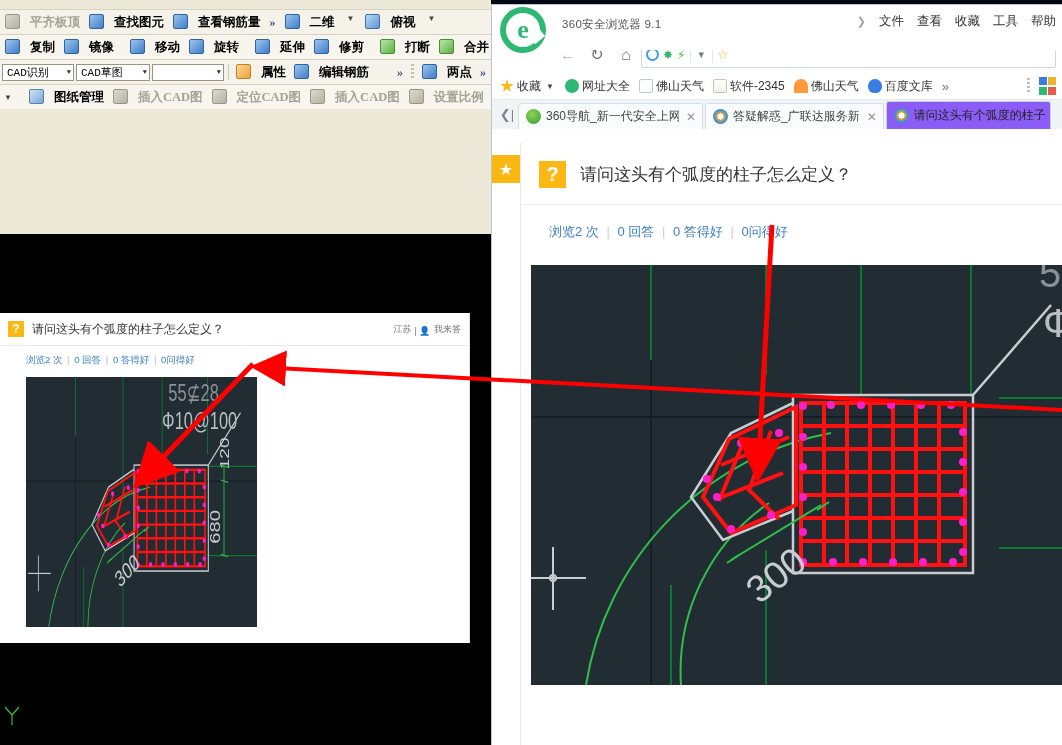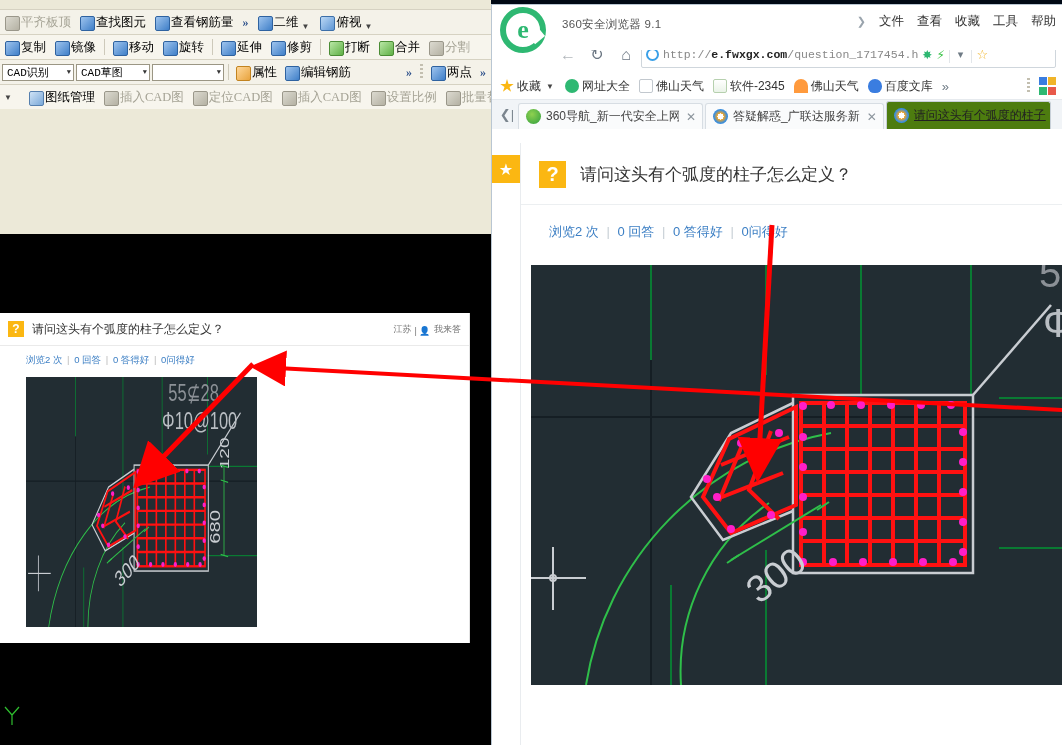--- a/index.html
+++ b/index.html
@@ -64,21 +64,21 @@
     text-align:center; line-height:9px; letter-spacing:-1px;
   }
 
   .tbrow {
     height:25px; background:#f4f2e9; border-top:1px solid #d6d2c2;
     display:flex; align-items:center; gap:3px; padding:0 2px;
     font-family:"Liberation Serif","DejaVu Serif",serif; font-size:12.5px;
     white-space:nowrap; overflow:hidden;
   }
   .tbrow.r2 { background:#f7f5ed; }
-  .tbrow .itm { display:flex; align-items:flex-end; gap:1px; padding:1px 3px; color:#000; }
+  .tbrow .itm { display:flex; align-items:flex-start; gap:10px; padding:1px 3px; color:#000;font-weight:bold; }
   .tbrow .itm.dis { color:#a5a395; }
   .sep { width:1px; height:16px; background:#cdc9ba; margin:0 2px; }
   .dots { width:3px; height:16px; background:
       repeating-linear-gradient(to bottom,#c3bfb0 0 2px,transparent 2px 4px); margin:0 3px; }
   .chev { color:#2b4f8a; font-weight:bold; font-size:12px; padding:0 3px;}
 
   
   .ic { width:15px; height:15px; display:inline-block; flex:0 0 auto; border-radius:2px; position:relative; }
   .ic-blue { background:linear-gradient(135deg,#9ec4ee,#3f7fc8); border:1px solid #2e62a0; }
   .ic-cube { background:linear-gradient(135deg,#bcd9f5,#5d95d4); border:1px solid #3c6fa8; }
@@ -182,21 +182,21 @@
   .grid4 { display:grid; grid-template-columns:8px 8px; grid-template-rows:8px 8px; gap:1.5px; }
   .grid4 i { display:block; }
 
   .b-tabs { height:29px; background:#f1f4f7; display:flex; align-items:flex-end; padding-left:4px; }
   .tabscroll { width:22px; height:29px; display:flex; align-items:center; justify-content:center; color:#7b858e; font-size:13px; }
   .tab {
     height:26px; min-width:150px; max-width:185px; display:flex; align-items:center; gap:5px;
     padding:0 4px 0 7px; background:#fafbfc; border:1px solid #d7dde3; border-bottom:none;
     border-radius:3px 3px 0 0; font-size:12px; color:#444; margin-right:2px; overflow:hidden;
   }
-  .tab.active { background:#4d7c0f; border-color:#c8d0d8; height:28px; color:#222;text-decoration:underline; }
+  .tab.active { background:#8b5cf6; border-color:#c8d0d8; height:28px; color:#222; }
   .tab .favic { width:15px; height:15px; border-radius:50%; flex:0 0 auto; }
   .fav-360 { background:radial-gradient(circle at 40% 35%,#8fd14f,#2f9e3f); }
   .fav-ie { background:radial-gradient(circle at 50% 50%,#fff 28%,#f5a623 30%,#3a8ede 62%); }
   .tab .tl { white-space:nowrap; overflow:hidden; text-overflow:clip; flex:1; }
   .tab .tx { color:#8b949c; font-size:12px; padding:0 2px; flex:0 0 auto;}
 
   .b-body { position:absolute; top:138px; left:0; right:0; bottom:0; background:#fff; display:flex; }
   .b-rail { width:38px; background:#fff; padding-top:12px; }
   .rail-star {
     width:28px; height:28px; background:#fbb712; margin:0 auto;
@@ -531,21 +531,20 @@
       <span>帮助</span>
     </div>
   </div>
 
   <div class="b-addr">
     <div class="nav-btn">←</div>
     <div class="nav-btn" style="color:#6b7682;">↻</div>
     <div class="nav-btn" style="color:#6b7682;">⌂</div>
     <div class="urlbox">
       <span class="lockdot"></span>
-      <span class="urltext"><span>http://</span><b>e.fwxgx.com</b><span>/question_1717454.h</span></span>
       <span class="u-ic u-green">✸</span>
       <span class="u-ic u-bolt">⚡</span>
       <span class="u-div"></span>
       <span class="u-chev">▾</span>
       <span class="u-div"></span>
       <span class="u-star">☆</span>
     </div>
   </div>
 
   <div class="b-bookmarks">

